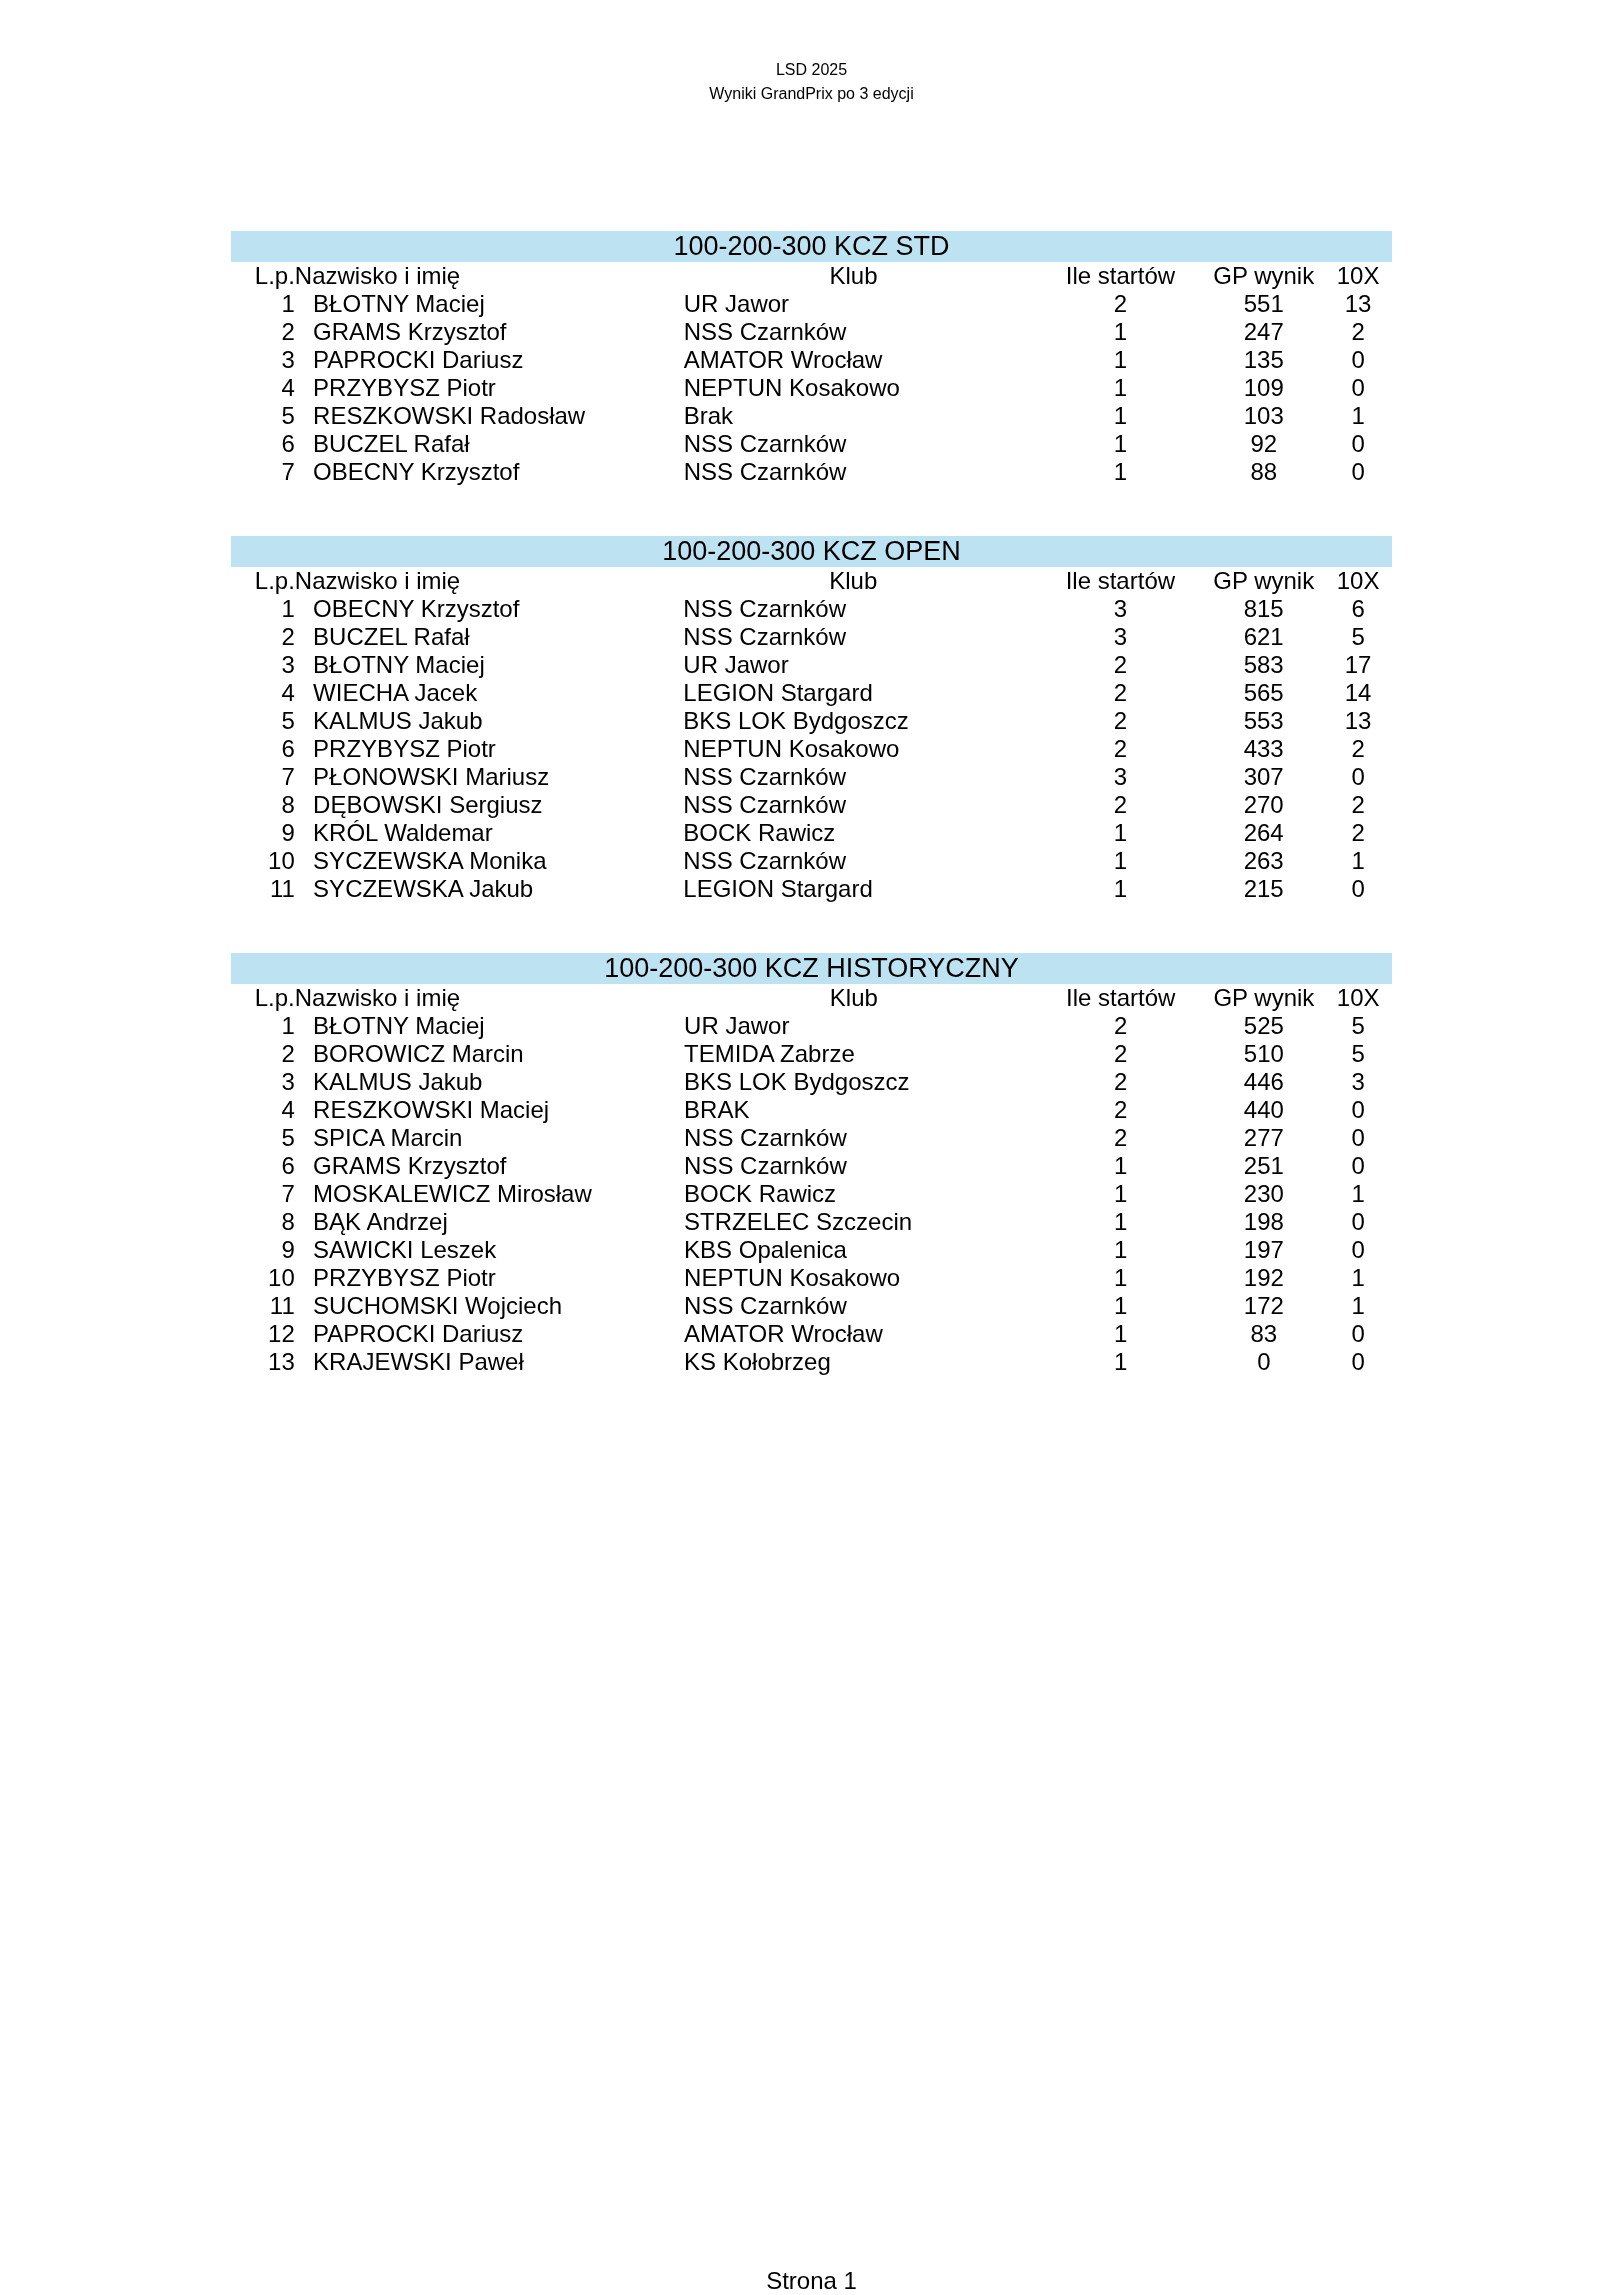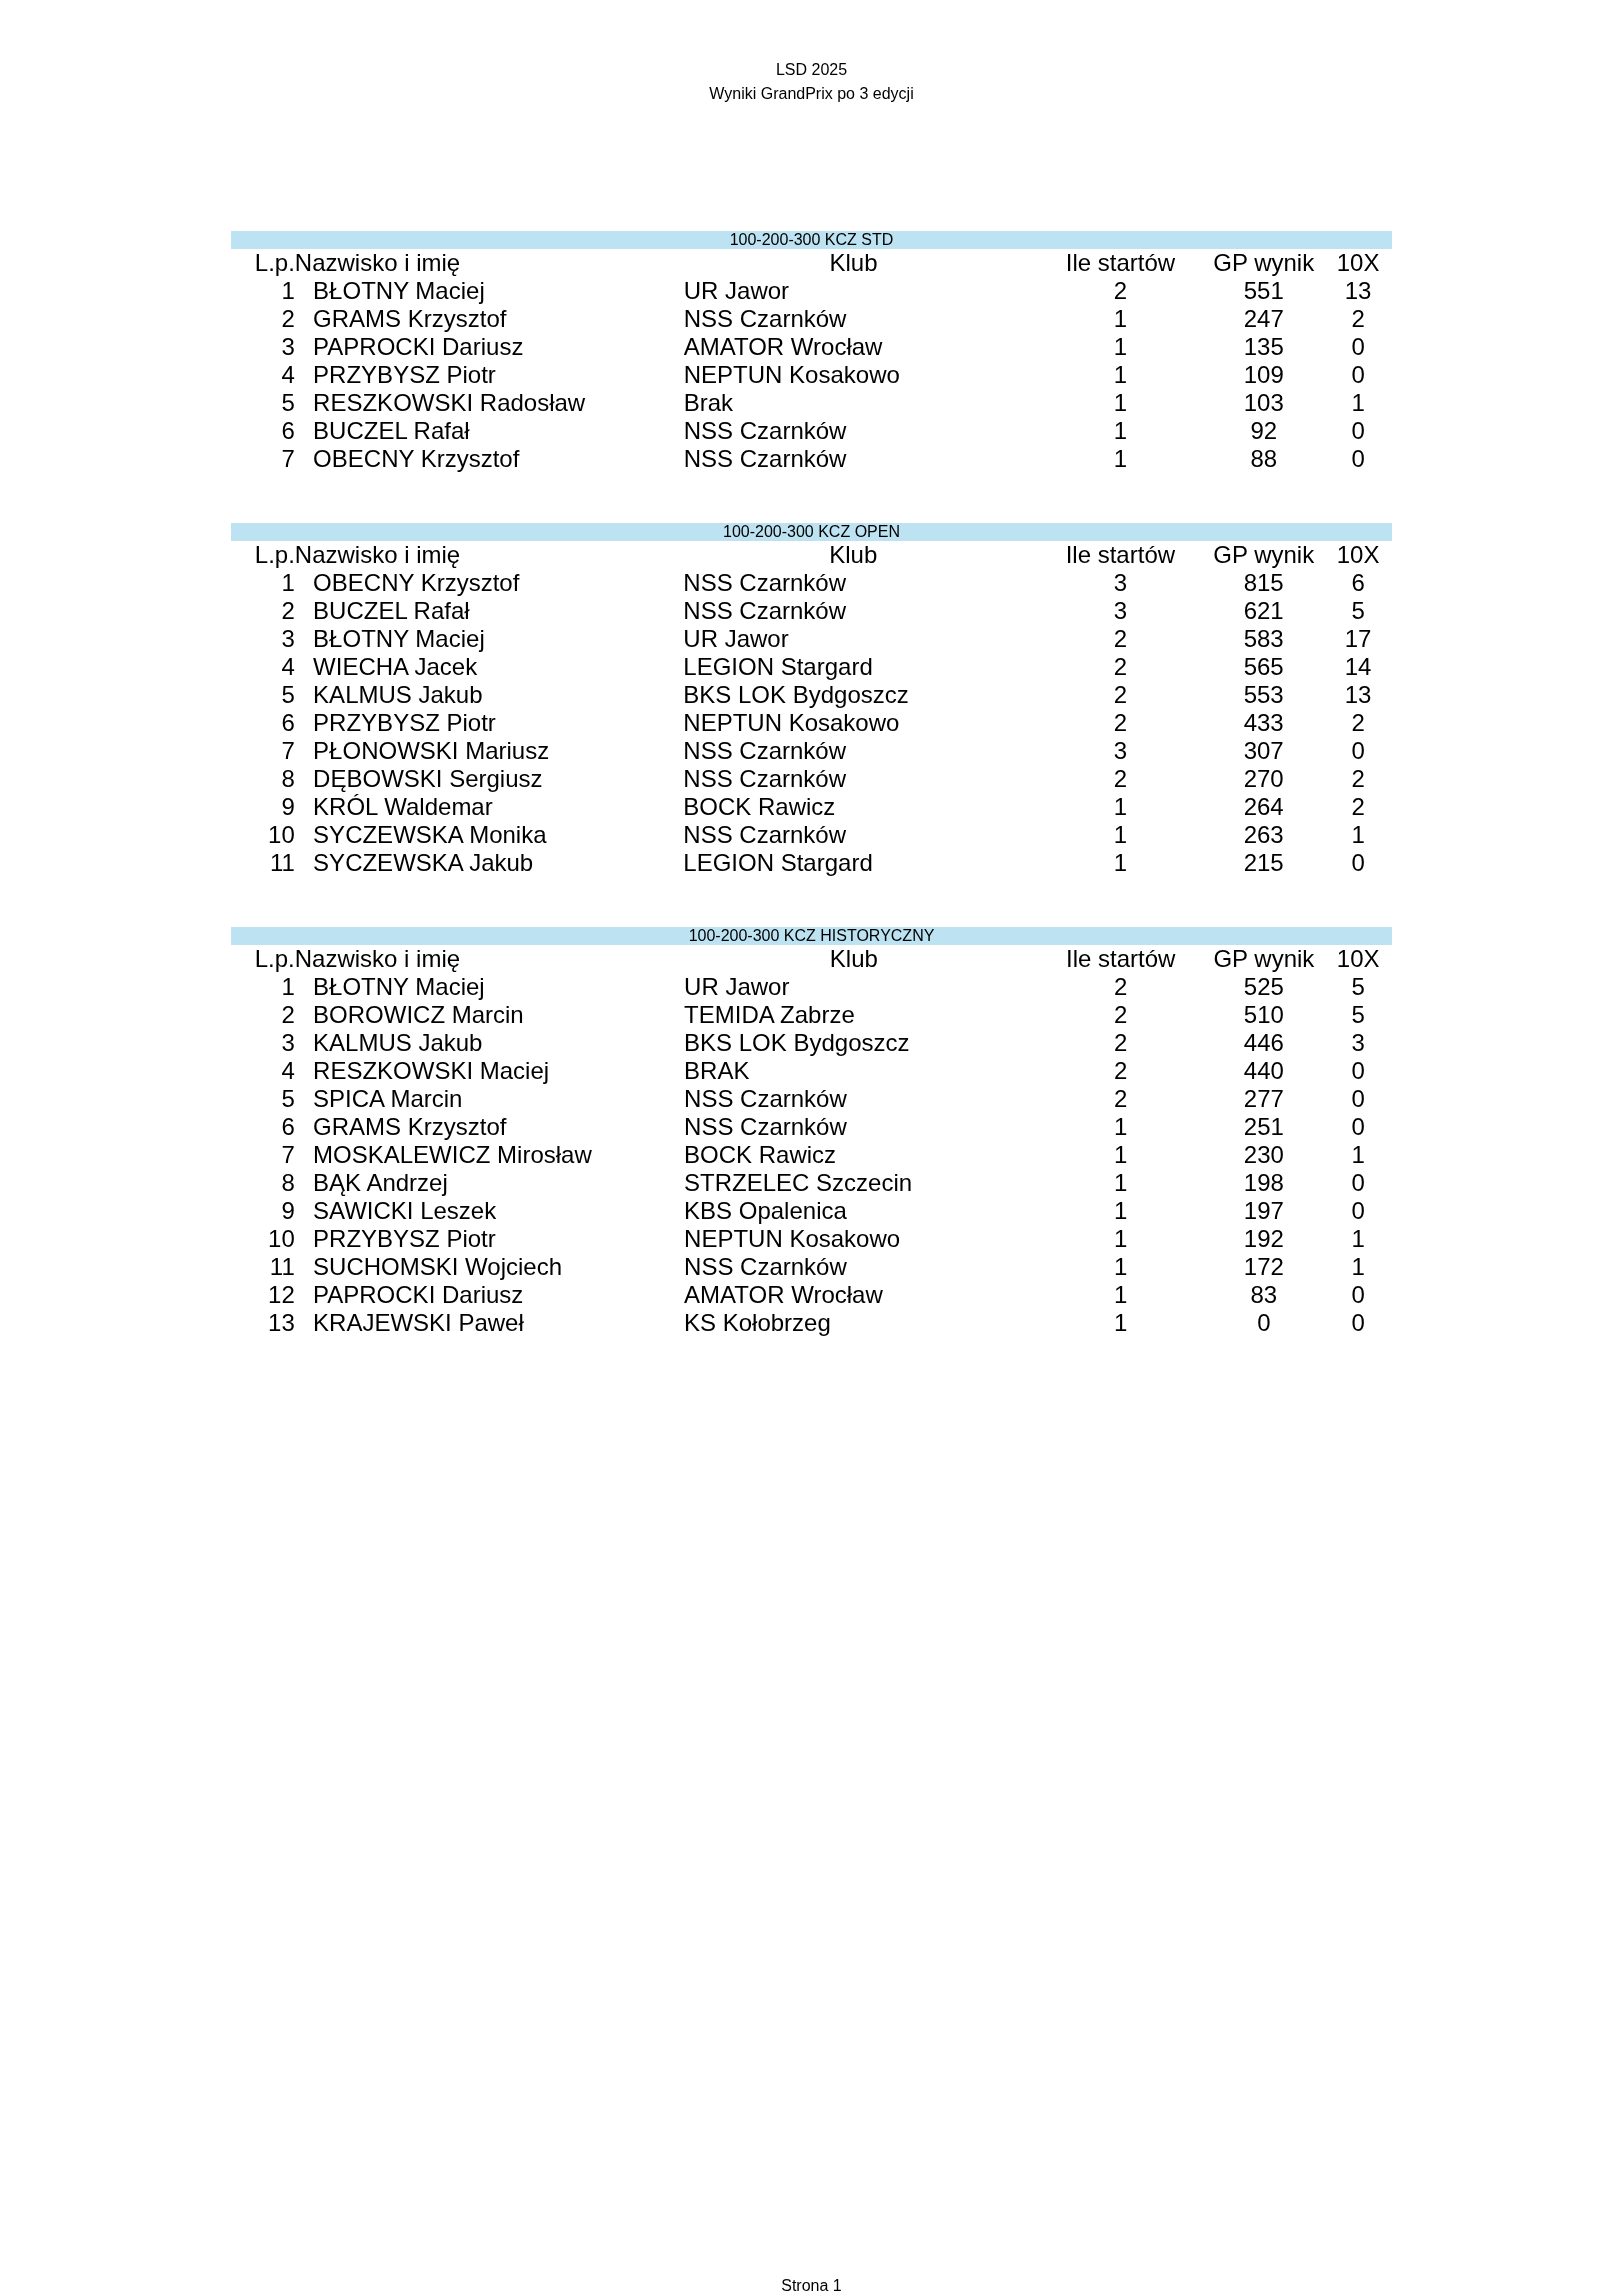--- a/index.html
+++ b/index.html
@@ -41,21 +41,21 @@
     border-collapse: collapse;
     font-size: 24px;
   }
   table.results td, table.results th {
     padding: 0;
     font-weight: normal;
   }
   .section-title-row td {
     background: #bde3f2;
     text-align: center;
-    font-size: 16px;
+    font-size: 27px;
     padding: 5.9px 0 7.2px 0;
   }
   .col-lp        { width: 65px; text-align: right; }
   .col-name      { width: 366px; text-align: left; padding-left: 18.3px !important; }
   .col-club      { width: 366px; text-align: left; padding-left: 14.4px !important; }
   .col-starts    { width: 170px; text-align: center; }
   .col-gp        { width: 124px; text-align: center; }
   .col-10x       { width: 69px; text-align: center; }
 
   .head-row td {
@@ -71,21 +71,21 @@
   }
   .spacer-block {
     height: 50px;
   }
   .footer {
     position: absolute;
     bottom: 58px;
     left: 0;
     width: 100%;
     text-align: center;
-    font-size: 16px;
+    font-size: 24px;
   }
 </style>
 </head>
 <body>
 
 <div class="page">
 
   <div class="doc-header">
     <div>LSD 2025</div>
     <div>Wyniki GrandPrix po 3 edycji</div>

